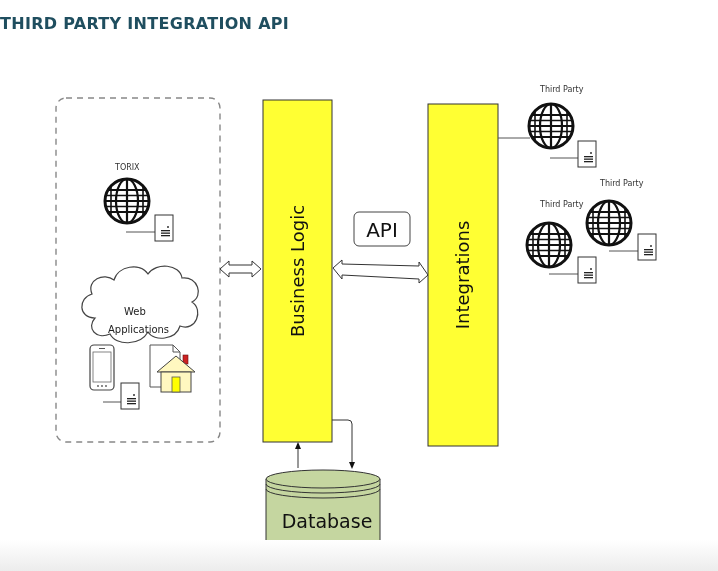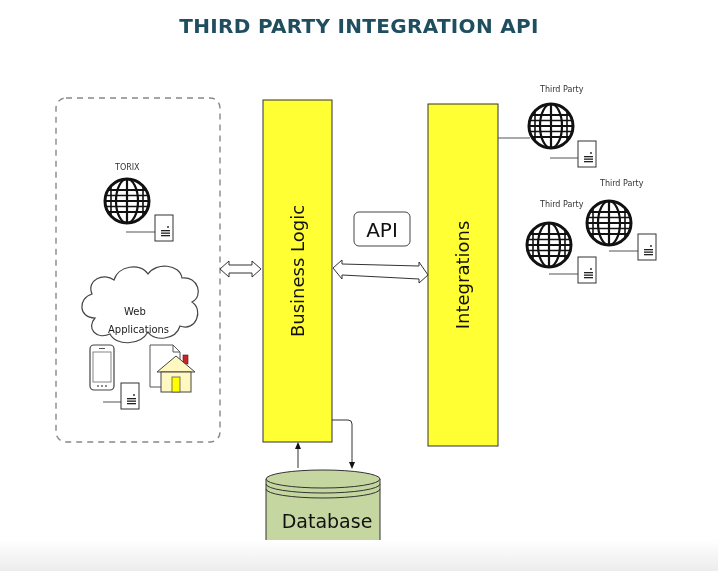--- a/index.html
+++ b/index.html
@@ -1,17 +1,17 @@
 <!DOCTYPE html>
 <html><head>
   <meta charset="utf-8">
   <style>
     html, body { margin: 0; padding: 0; }
     body { width: 718px; height: 571px; background: #ffffff; position: relative; overflow: hidden; font-family: "Liberation Sans", sans-serif; }
-    .title { position: absolute; left: 0; top: 14px; width: 718px; text-align: center; font-family: "DejaVu Sans", sans-serif; font-weight: bold; font-size: 20px; color: #1f4e5f; letter-spacing: 0.3px; }
+    .title { position: absolute; left: 0; top: 14px; width: 718px; text-align: left; font-family: "DejaVu Sans", sans-serif; font-weight: bold; font-size: 16px; color: #1f4e5f; letter-spacing: 0.3px; }
     svg.diagram { position: absolute; left: 0; top: 0; }
     .bottom-fade { position: absolute; left: 0; top: 540px; width: 718px; height: 31px; background: linear-gradient(#ffffff, #ececec); }
     .vlabel { font-family: "DejaVu Sans", sans-serif; font-size: 18px; fill: #111; }
     .small { font-family: "DejaVu Sans", sans-serif; font-size: 8px; fill: #333; }
     .webtxt { font-family: "DejaVu Sans", sans-serif; font-size: 10px; fill: #222; }
     .apitxt { font-family: "DejaVu Sans", sans-serif; font-size: 20px; fill: #111; }
     .dbtxt { font-family: "DejaVu Sans", sans-serif; font-size: 19px; fill: #111; }
   </style>
 </head>
 <body>

